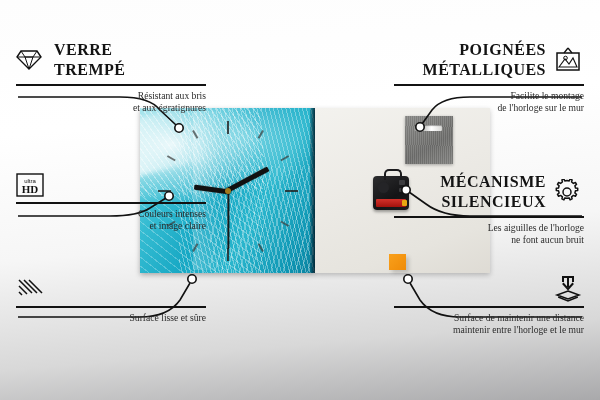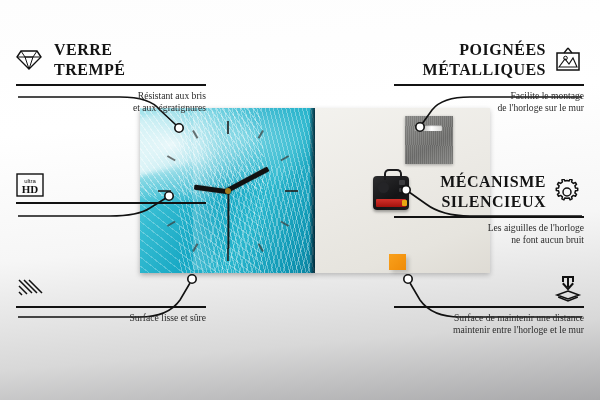--- a/index.html
+++ b/index.html
@@ -236,20 +236,23 @@
     <div class="head">
       <span class="ico">
         <svg width="28" height="24" viewBox="0 0 28 24">
           <rect x="1" y="1" width="26" height="22" fill="none" stroke="#111" stroke-width="1.4"></rect>
           <text x="14" y="10" text-anchor="middle" font-family="Liberation Sans, sans-serif" font-size="6" fill="#111">ultra</text>
           <text x="14" y="20" text-anchor="middle" font-family="Liberation Serif, serif" font-size="11" font-weight="bold" fill="#111">HD</text>
         </svg>
       </span>
     </div>
     <div class="rule"></div>
+    <div class="desc">
+      <span>Couleurs intenses</span><br><span>et image claire</span>
+    </div>
   </div>
 
   <div class="callout left" id="c3">
     <div class="head">
       <span class="ico">
         <svg width="28" height="22" viewBox="0 0 28 22">
           <path d="M2 3 L17 3 L2 18 Z M6 20 L24 2" fill="none" stroke="#111" stroke-width="0"></path>
           <path d="M3 2 L16 15 M8 2 L21 15 M13 2 L26 15 M3 8 L11 16 M3 14 L6 17" stroke="#111" stroke-width="1.5" fill="none"></path>
         </svg>
       </span>

